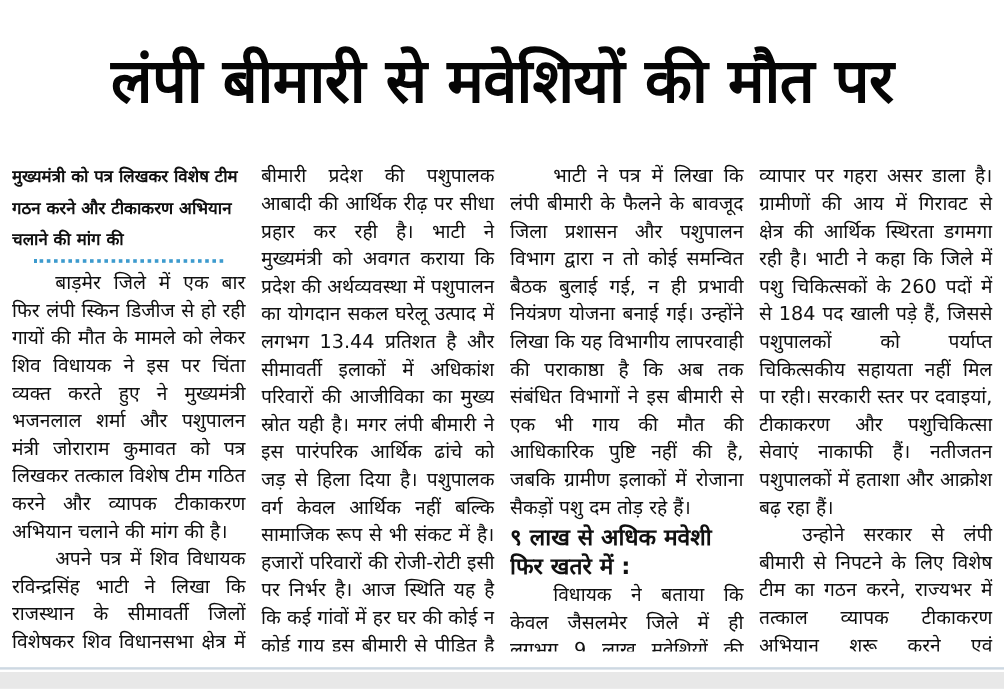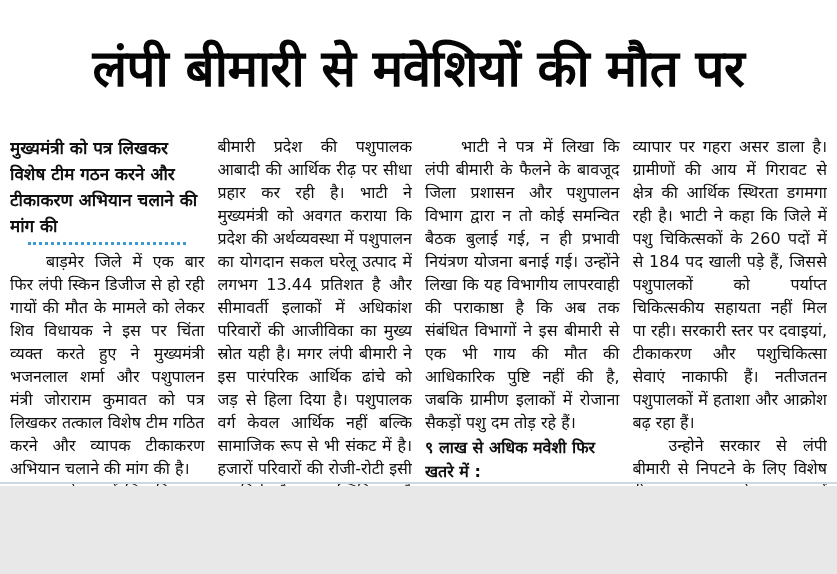--- a/index.html
+++ b/index.html
@@ -3,21 +3,21 @@
 <meta charset="utf-8">
 <style>
   html, body {
     margin: 0;
     padding: 0;
     background: #e8e8e8;
   }
   .page {
     position: relative;
     width: 837px;
-    height: 486px;
+    height: 560px;
     margin: 0 auto;
     background: #ffffff;
     overflow: hidden;
     font-family: "DejaVu Sans", sans-serif;
     color: #101010;
     box-sizing: border-box;
   }
   .headline {
     padding-top: 4px;
     text-align: center;
@@ -42,21 +42,21 @@
   .col {
     flex: 1 1 0;
     min-width: 0;
     font-size: 16px;
     line-height: 23px;
     text-align: justify;
     overflow: hidden;
   }
   .summary-deck {
     font-weight: 700;
-    font-size: 17px;
+    font-size: 14px;
     line-height: 26px;
     text-align: left;
     margin-bottom: 2px;
   }
   .dateline {
     font-weight: 700;
     font-size: 17px;
     text-align: center;
     margin-top: 2px;
   }
@@ -67,21 +67,21 @@
     height: 0;
   }
   .para {
     margin: 0;
   }
   .para.indent {
     text-indent: 36px;
   }
   .subhead {
     font-weight: 700;
-    font-size: 16px;
+    font-size: 19px;
     line-height: 24px;
     text-align: left;
     margin: 2px 0 0 0;
   }
   .bottom-rule {
     position: absolute;
     left: 0;
     bottom: 2px;
     width: 100%;
     height: 2px;

